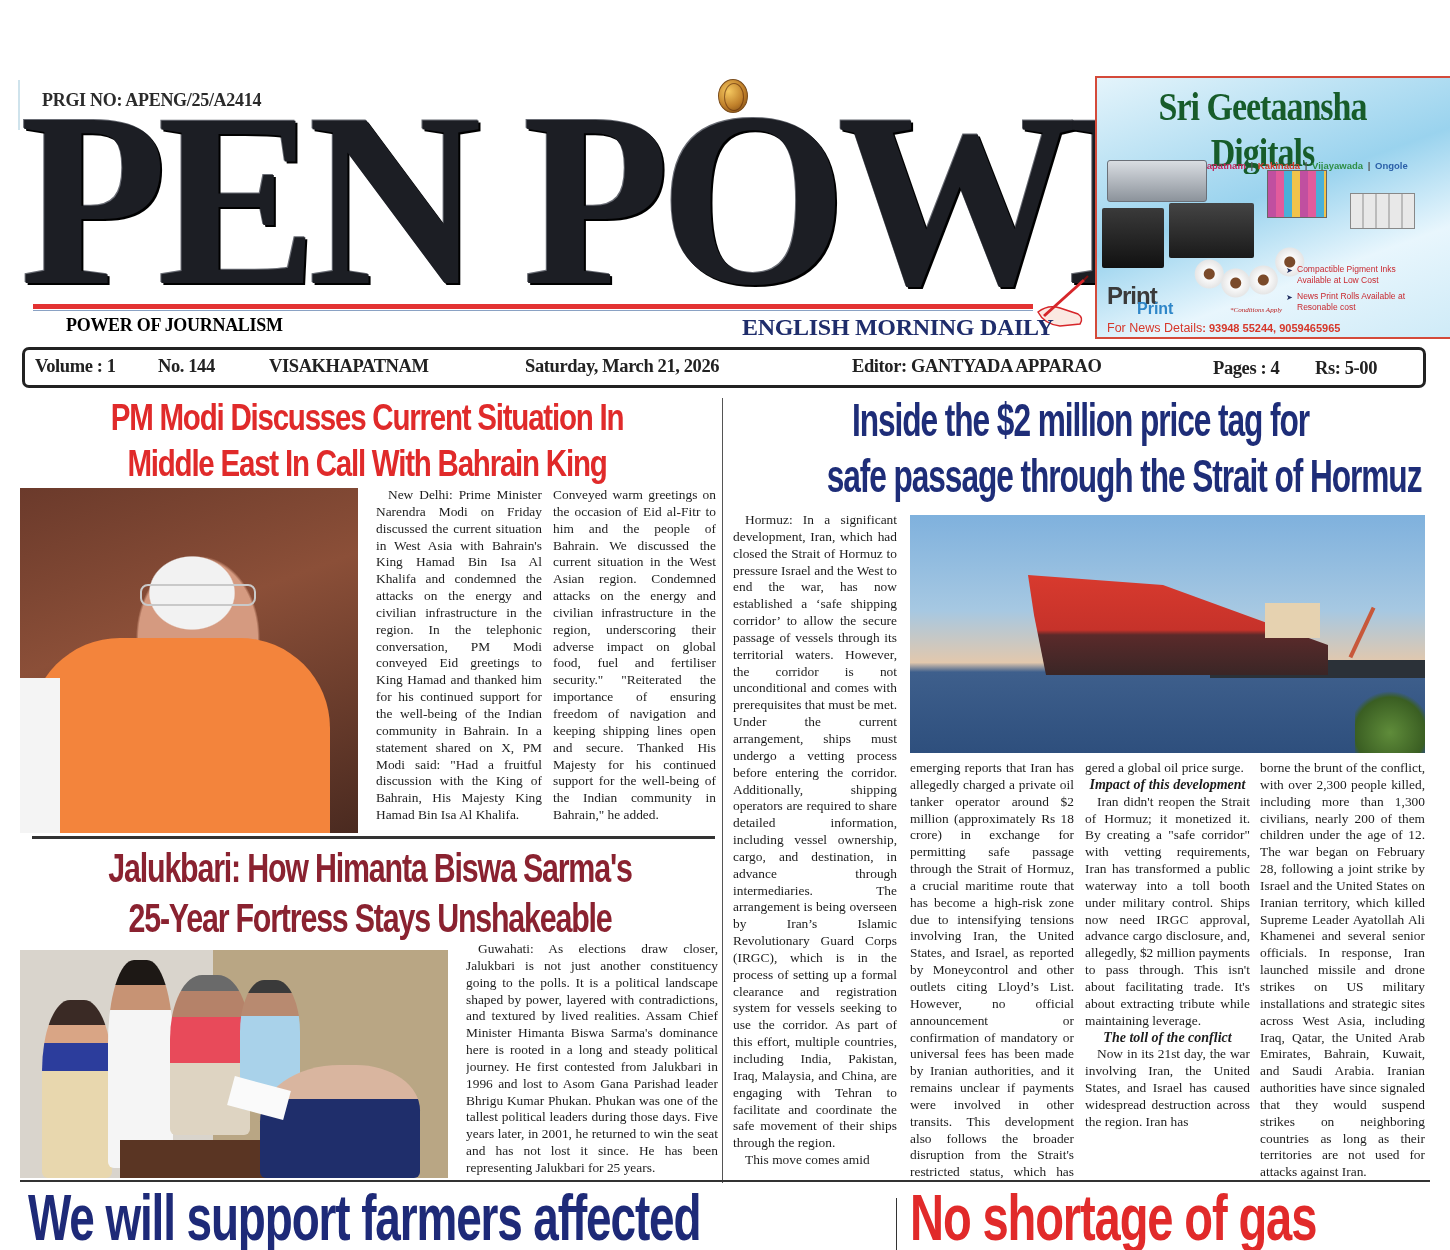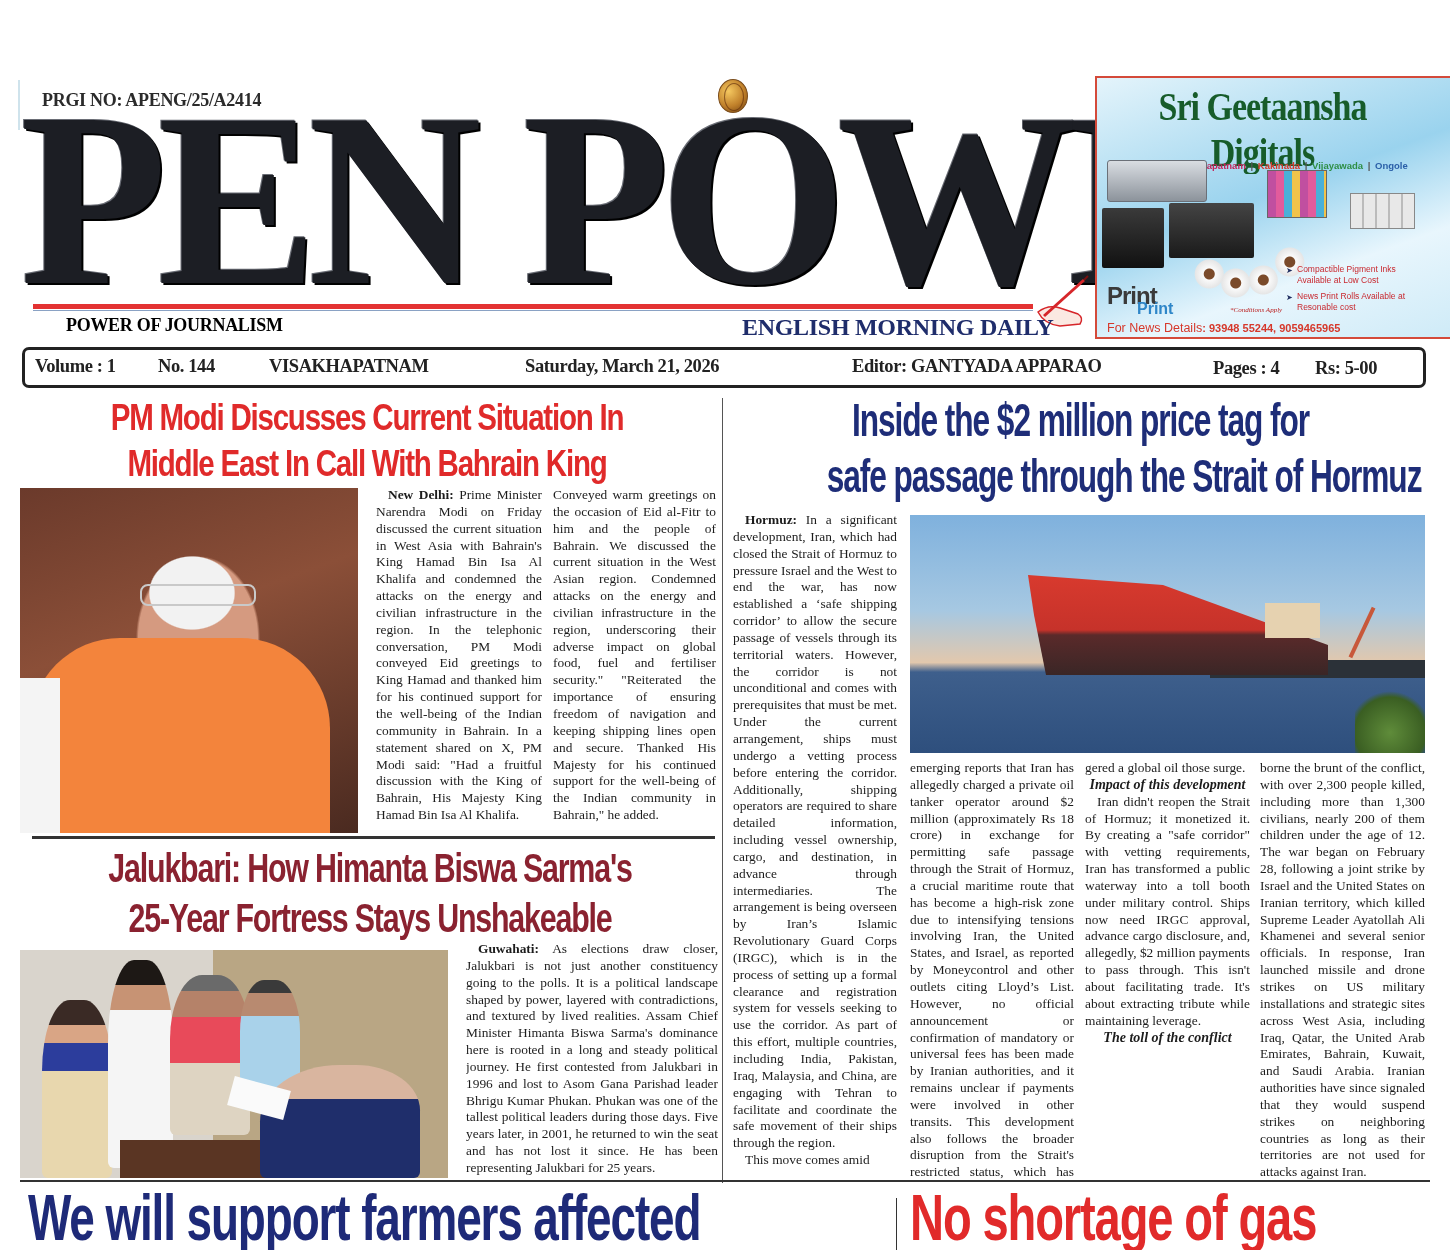--- a/index.html
+++ b/index.html
@@ -111,21 +111,21 @@
   .jp-man { left: 220px; top: 30px; width: 60px; height: 130px; background: linear-gradient(#3a3a3a 0 10%, #b88a70 10% 28%, #a9d2ea 28% 100%); }
   .jp-officer { left: 240px; top: 115px; width: 160px; height: 113px; background: linear-gradient(#d9b59f 0 30%, #1f2e6b 30% 100%); border-radius: 50% 40% 6px 6px; }
   .jp-desk { left: 100px; top: 190px; width: 220px; height: 38px; background: #5a3523; border-radius: 0; }
   .jp-paper { left: 210px; top: 133px; width: 58px; height: 30px; background: #fafafa; transform: rotate(15deg); border-radius: 0; }
 
   
   .col { font-family: "Liberation Serif", serif; font-size: 13.4px; line-height: 16.85px; color: #1c1c1c;
     text-align: justify; hyphens: manual; overflow: hidden; }
   .col p { text-indent: 12px; }
   .col .noindent { text-indent: 0; }
-  .col .dateline { font-weight: bold; margin-top: 45px; }
+  .col .dateline { font-weight: normal; margin-top: 45px; }
   .col .subhead { font-style: italic; font-weight: bold; text-align: center; text-indent: 0; font-size: 14px; }
 
   .c-modi1 { left: 376px; top: 487px; width: 166px; height: 348px; }
   .c-modi2 { left: 553px; top: 487px; width: 163px; height: 348px; }
   .c-jalu { left: 466px; top: 941px; width: 252px; height: 240px; }
   .c-h1 { left: 733px; top: 512px; width: 164px; height: 665px; }
   .c-h2 { left: 910px; top: 760px; width: 164px; height: 420px; }
   .c-h3 { left: 1085px; top: 760px; width: 165px; height: 420px; }
   .c-h4 { left: 1260px; top: 760px; width: 165px; height: 420px; }
 </style>
@@ -239,24 +239,25 @@
   <div class="ship-bush"></div>
 </div>
 <div class="abs col c-h1">
   <p><span class="dateline">Hormuz:</span><span> In a significant development, Iran, which had closed the Strait of Hormuz to pressure Israel and the West to end the war, has now established a ‘safe shipping corridor’ to allow the secure passage of vessels through its territorial waters. However, the corridor is not unconditional and comes with prerequisites that must be met. Under the current arrangement, ships must undergo a vetting process before entering the corridor. Additionally, shipping operators are required to share detailed information, including vessel ownership, cargo, and destination, in advance through intermediaries. The arrangement is being overseen by Iran’s Islamic Revolutionary Guard Corps (IRGC), which is in the process of setting up a formal clearance and registration system for vessels seeking to use the corridor. As part of this effort, multiple countries, including India, Pakistan, Iraq, Malaysia, and China, are engaging with Tehran to facilitate and coordinate the safe movement of their ships through the region.</span></p>
   <p>This move comes amid</p>
 </div>
 <div class="abs col c-h2">
   <p class="noindent">emerging reports that Iran has allegedly charged a private oil tanker operator around $2 million (approximately Rs 18 crore) in exchange for permitting safe passage through the Strait of Hormuz, a crucial maritime route that has become a high-risk zone due to intensifying tensions involving Iran, the United States, and Israel, as reported by Moneycontrol and other outlets citing Lloyd’s List. However, no official announcement or confirmation of mandatory or universal fees has been made by Iranian authorities, and it remains unclear if payments were involved in other transits. This development also follows the broader disruption from the Strait's restricted status, which has trig-</p>
 </div>
 <div class="abs col c-h3">
-  <p class="noindent">gered a global oil those surge.</p>
+  <p class="noindent">gered a global oil price surge.</p>
   <p class="subhead">Impact of this development</p>
   <p>Iran didn't reopen the Strait of Hormuz; it monetized it. By creating a "safe corridor" with vetting requirements, Iran has transformed a public waterway into a toll booth under military control. Ships now need IRGC approval, advance cargo disclosure, and, allegedly, $2 million payments to pass through. This isn't about facilitating trade. It's about extracting tribute while maintaining leverage.</p>
   <p class="subhead">The toll of the conflict</p>
+  <p>Now in its 21st day, the war involving Iran, the United States, and Israel has caused widespread destruction across the region. Iran has</p>
 </div>
 <div class="abs col c-h4">
   <p class="noindent">borne the brunt of the conflict, with over 2,300 people killed, including more than 1,300 civilians, nearly 200 of them children under the age of 12. The war began on February 28, following a joint strike by Israel and the United States on Iranian territory, which killed Supreme Leader Ayatollah Ali Khamenei and several senior officials. In response, Iran launched missile and drone strikes on US military installations and strategic sites across West Asia, including Iraq, Qatar, the United Arab Emirates, Bahrain, Kuwait, and Saudi Arabia. Iranian authorities have since signaled that they would suspend strikes on neighboring countries as long as their territories are not used for attacks against Iran.</p>
 </div>
 
 <div class="abs hrule-bottom"></div>
 <div class="abs hl hl-farmers">We will support farmers affected</div>
 <div class="abs vrule-bottom"></div>
 <div class="abs hl hl-gas">No shortage of gas</div>
 

